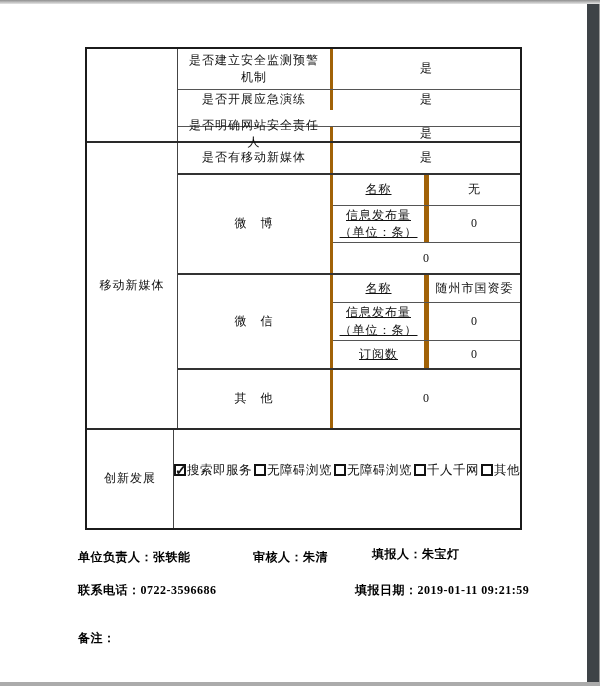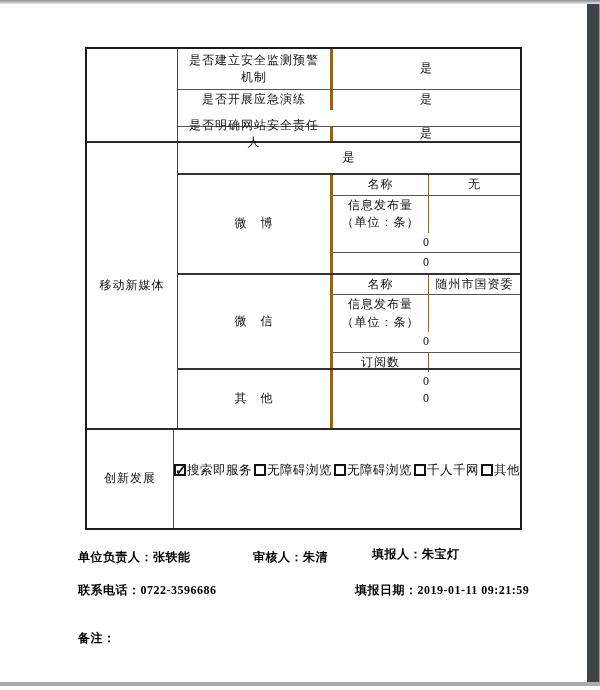--- a/index.html
+++ b/index.html
@@ -33,22 +33,22 @@
 
   .row { display:flex; }
   .row + .row { border-top:1px solid #555; }
   .row.thick + .row, .row + .row.thickTop { border-top:2px solid #333; }
 
   .c2 { width:155px; border-right:3px solid #a16207; display:flex; align-items:center; justify-content:center; text-align:center; padding:0 8px; }
   .c3 { flex:1; display:flex; align-items:center; justify-content:center; text-align:center; padding:2px 6px; }
 
   .sub { flex:1; display:flex; flex-direction:column; }
   .subrow { display:flex; flex:1; }
-  .subrow + .subrow { border-top:1px solid #555;flex-direction:column; }
-  .sublbl { width:96px; border-right:1px solid #a16207; display:flex; flex-direction:column; align-items:center; justify-content:center; text-align:left; padding:1px 4px; }
+  .subrow + .subrow { border-top:1px solid #555; }
+  .sublbl { width:96px; border-right:5px solid #a16207; display:flex; flex-direction:column; align-items:center; justify-content:center; text-align:left; padding:1px 4px;text-decoration:underline; }
   .subval { flex:1; display:flex; align-items:center; justify-content:center; text-align:center; padding:1px 4px; }
 
   .h40{height:40px;} .h21{height:21px;} .h25{height:15px;margin-top:16px;} .h30{height:30px;}
   .h100{height:100px;} .h95{height:95px;} .h60{height:60px;}
   .secC { height:100px; }
   .merged { flex:1; display:flex; align-items:center; justify-content:center; padding-bottom:18px; }
 
   .cbline { white-space:nowrap; font-size:12.5px; letter-spacing:0.5px; }
   .cb { display:inline-block; width:12px; height:12px; border:2px solid #111;
         margin:0 1px -2px 2px; position:relative; background:#fff; }
@@ -86,20 +86,21 @@
           <div class="c2">是否明确网站安全责任人</div>
           <div class="c3">是</div>
         </div>
       </div>
     </div>
 
     <div class="sec">
       <div class="c1">移动新媒体</div>
       <div class="rest">
         <div class="row h30 thick">
+          <div class="c2">是否有移动新媒体</div>
           <div class="c3">是</div>
         </div>
 
         <div class="row h100 thick">
           <div class="c2">微　博</div>
           <div class="sub">
             <div class="subrow">
               <div class="sublbl">
                 <span>名称</span>
               </div>

